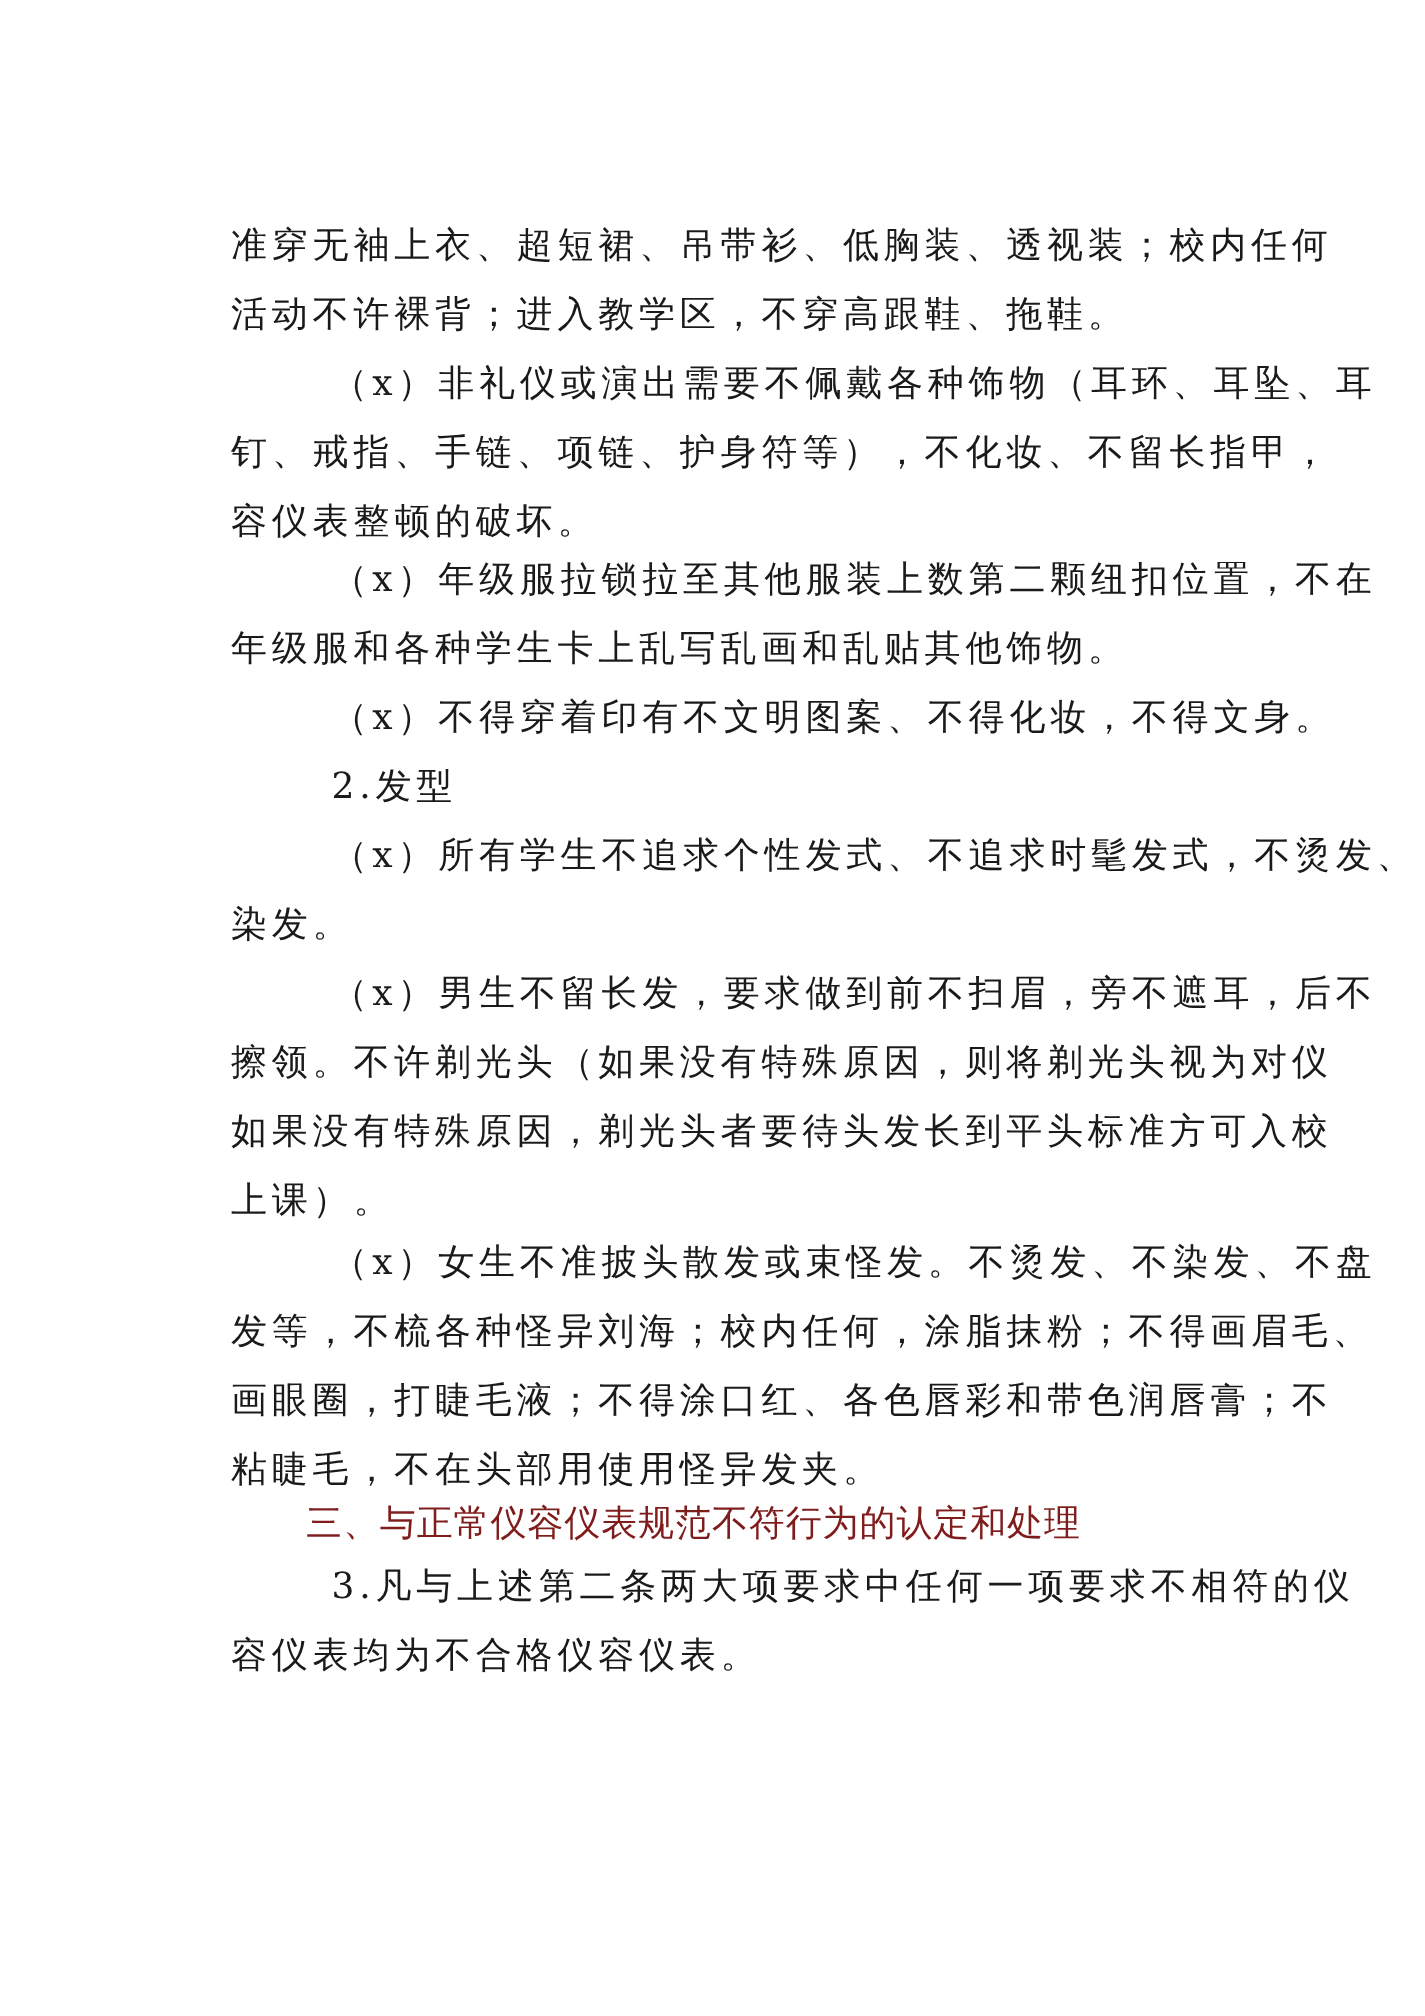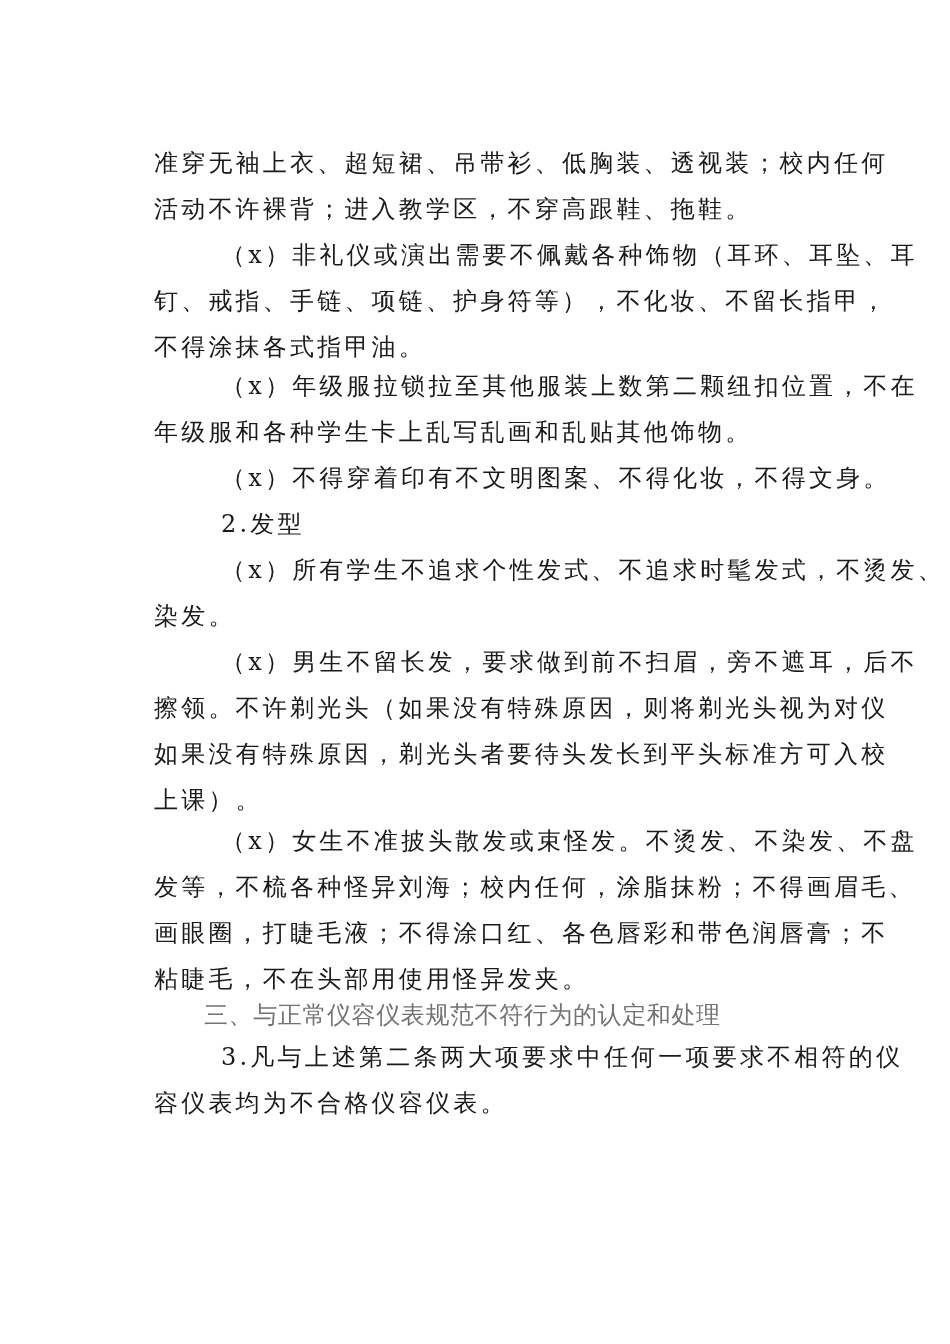--- a/index.html
+++ b/index.html
@@ -32,32 +32,32 @@
   }
   .indent {
     left: 67px;
   }
   .heading {
     left: 50px;
     font-family: "DejaVu Sans", "Liberation Sans", sans-serif;
     font-weight: normal;
     font-size: 24px;
     letter-spacing: 0.6px;
-    color: #737373;
+    color: #7f1d1d;
   }
 </style>
 </head>
 <body>
 
 <div class="page">
   <div class="line" style="top:148px">准穿无袖上衣、超短裙、吊带衫、低胸装、透视装；校内任何</div>
   <div class="line" style="top:194px">活动不许裸背；进入教学区，不穿高跟鞋、拖鞋。</div>
   <div class="line indent" style="top:240px">（x）非礼仪或演出需要不佩戴各种饰物（耳环、耳坠、耳</div>
   <div class="line" style="top:286px">钉、戒指、手链、项链、护身符等），不化妆、不留长指甲，</div>
-  <div class="line" style="top:332px">不得涂抹各式指甲油。</div>
+  <div class="line" style="top:332px">容仪表整顿的破坏。</div>
   <div class="line indent" style="top:371px">（x）年级服拉锁拉至其他服装上数第二颗纽扣位置，不在</div>
   <div class="line" style="top:417px">年级服和各种学生卡上乱写乱画和乱贴其他饰物。</div>
   <div class="line indent" style="top:463px">（x）不得穿着印有不文明图案、不得化妆，不得文身。</div>
   <div class="line indent" style="top:509px">2.发型</div>
   <div class="line indent" style="top:555px">（x）所有学生不追求个性发式、不追求时髦发式，不烫发、</div>
   <div class="line" style="top:601px">染发。</div>
   <div class="line indent" style="top:647px">（x）男生不留长发，要求做到前不扫眉，旁不遮耳，后不</div>
   <div class="line" style="top:693px">擦领。不许剃光头（如果没有特殊原因，则将剃光头视为对仪</div>
   <div class="line" style="top:739px">如果没有特殊原因，剃光头者要待头发长到平头标准方可入校</div>
   <div class="line" style="top:785px">上课）。</div>

